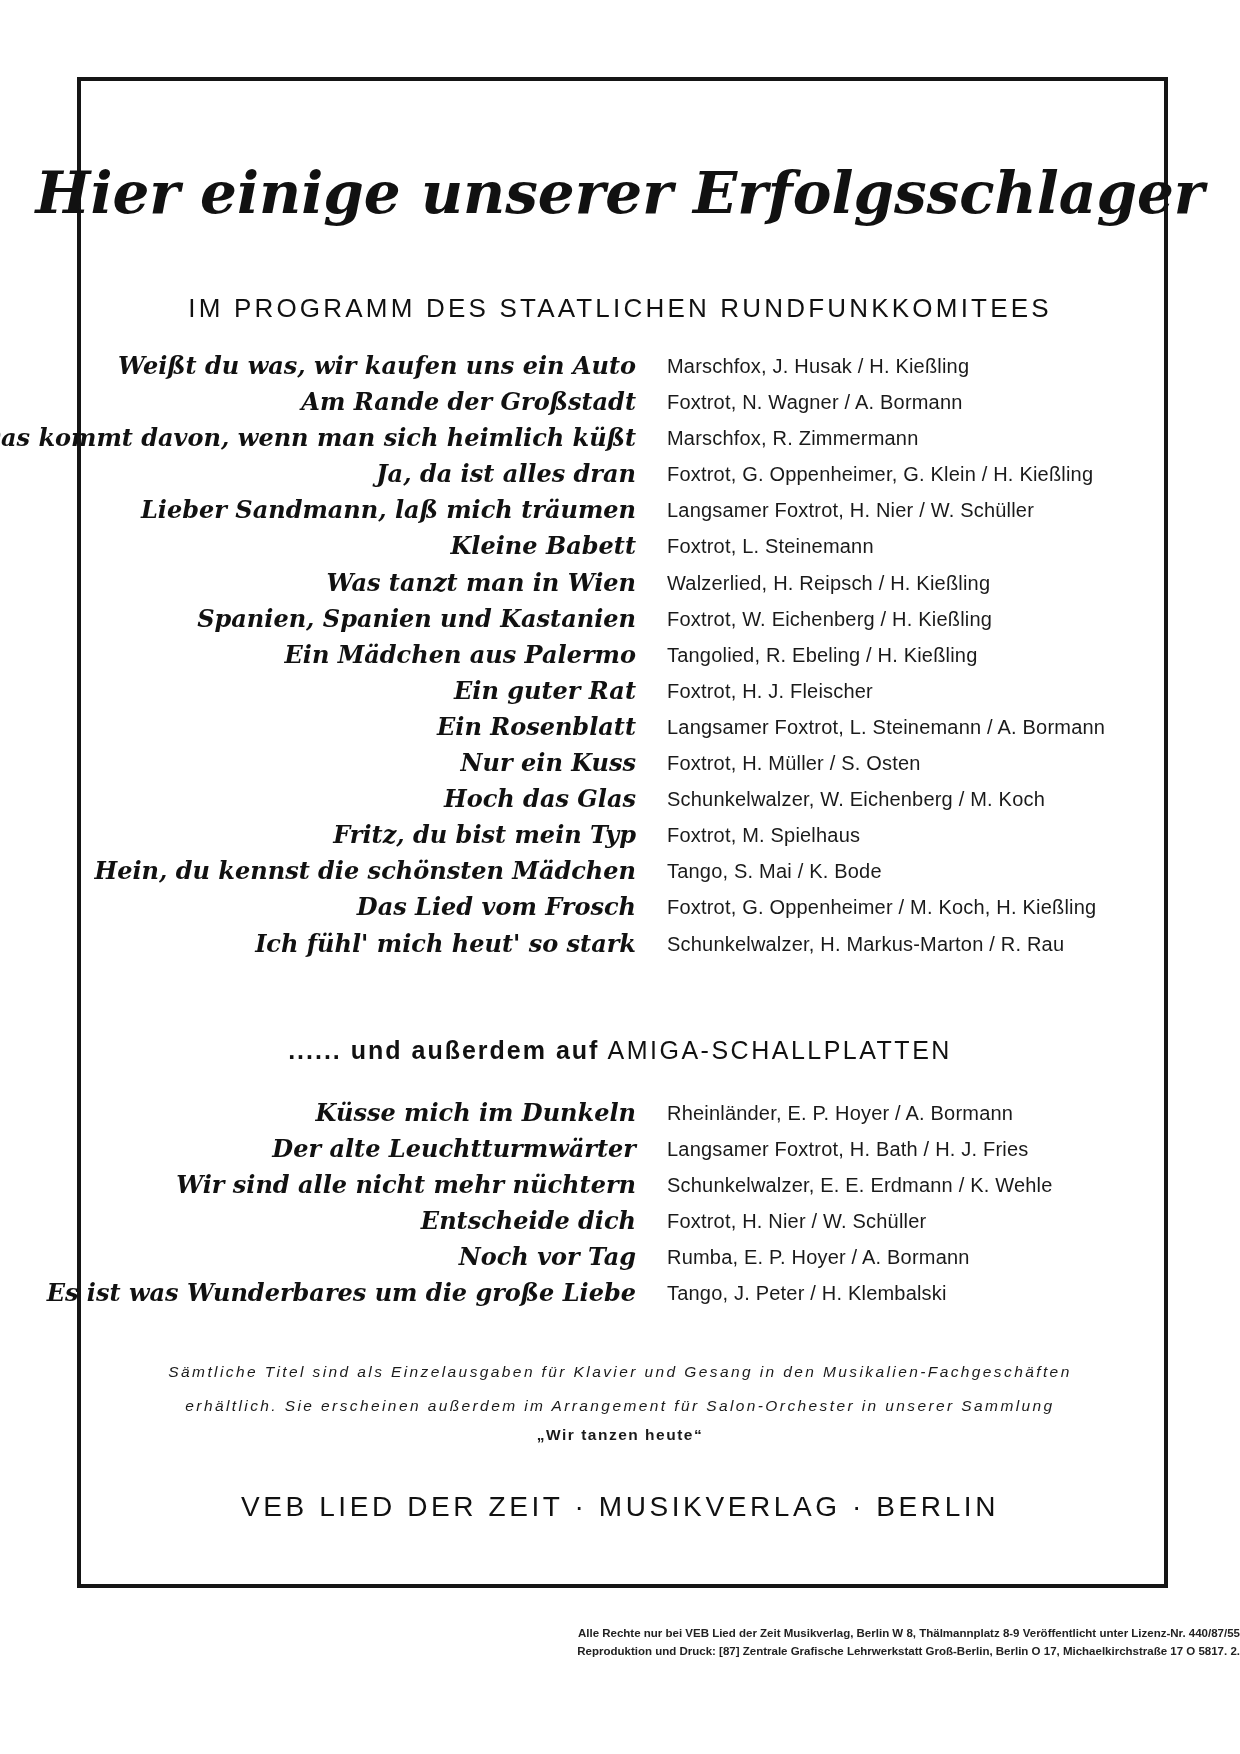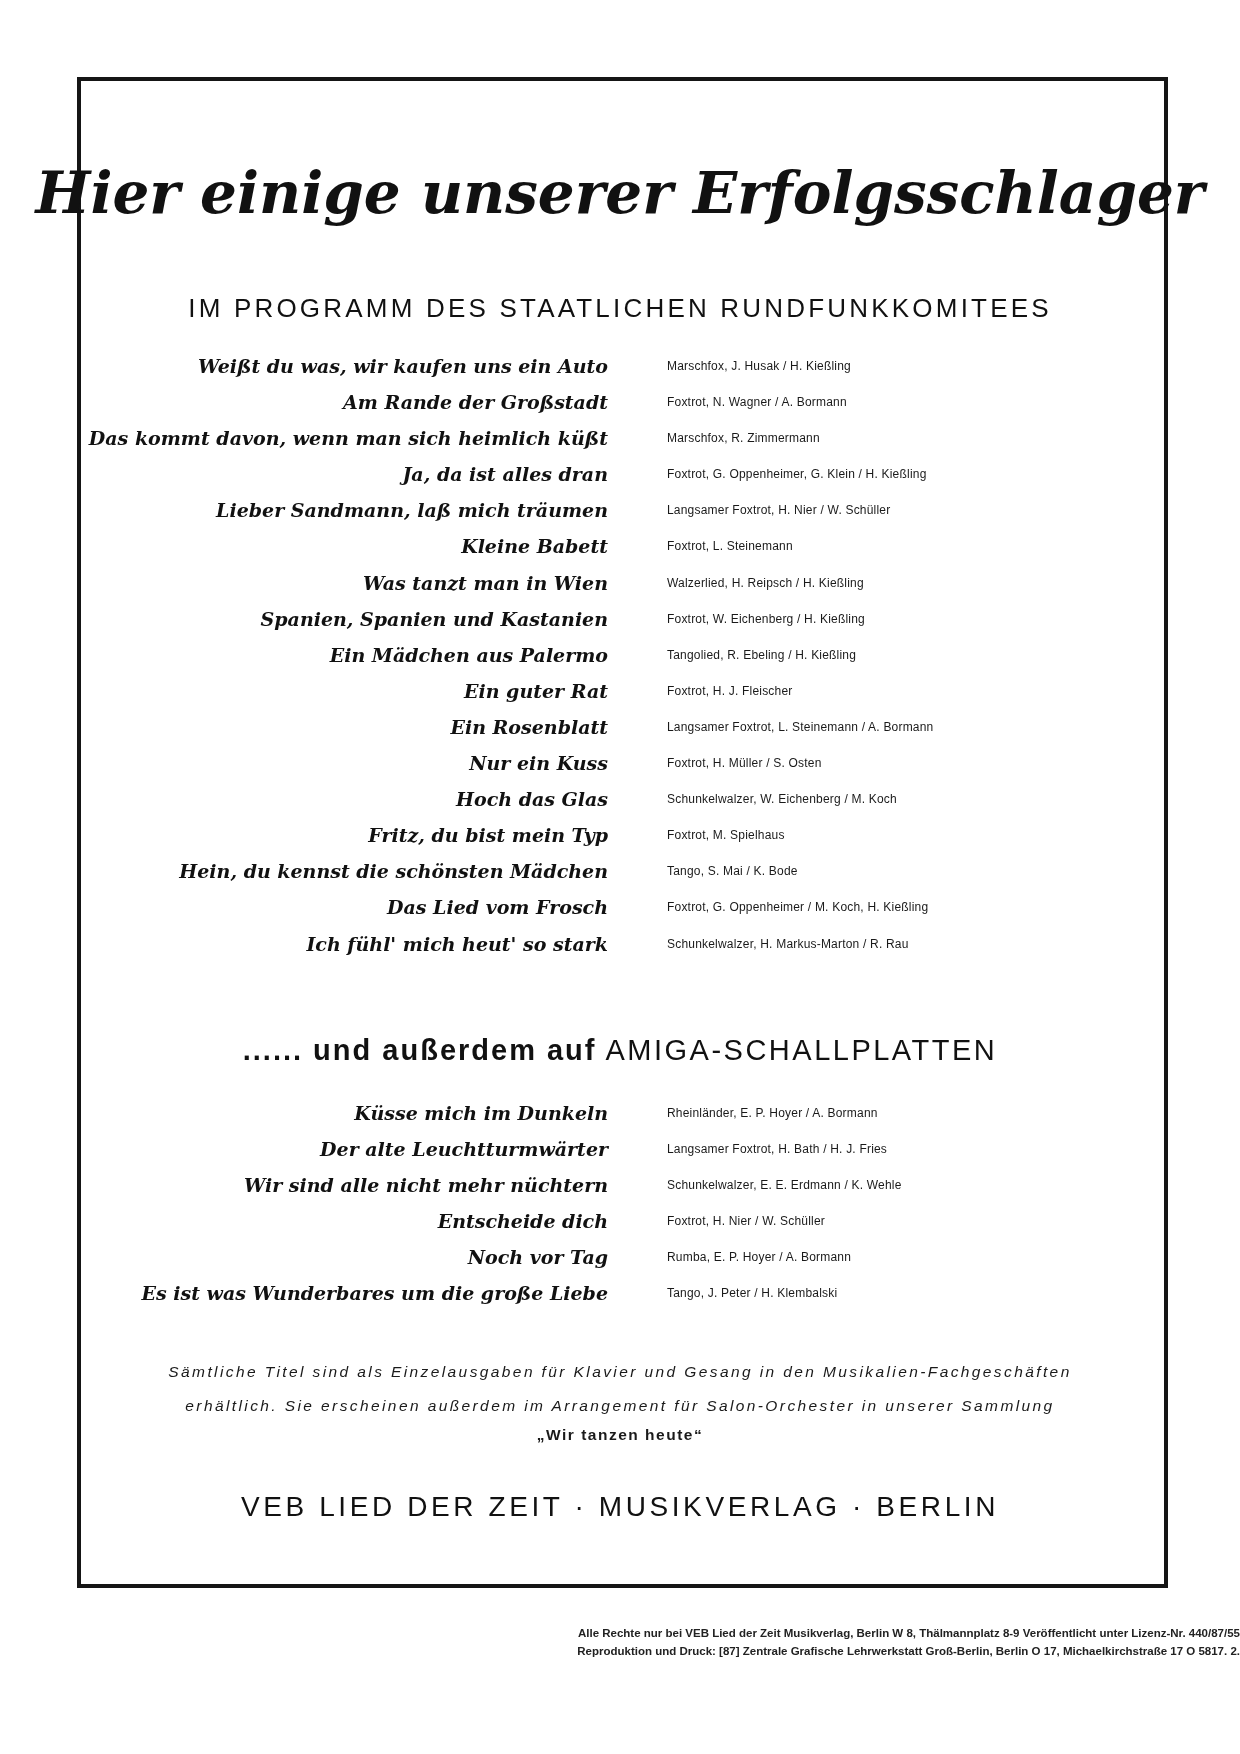--- a/index.html
+++ b/index.html
@@ -16,35 +16,35 @@
   }
   .headline {
     position: absolute; left: 0; right: 0; top: 158px; text-align: center;
     font-size: 58px; line-height: 70px; letter-spacing: 0px;
   }
   .section-heading {
     position: absolute; left: 0; right: 0; text-align: center;
     font-size: 26px; line-height: 32px;
   }
   .sec1-heading { top: 292px; letter-spacing: 3.2px; text-align: center; }
-  .sec2-heading { top: 1034px; font-size: 29px; letter-spacing: 2.5px; }
+  .sec2-heading { top: 1034px; font-size: 25px; letter-spacing: 2.5px; }
   .sec2-heading .small { font-weight: bold; letter-spacing: 2px; }
   .song-list { position: absolute; left: 0; width: 1240px; }
   .song-list.s1 { top: 348px; }
   .song-list.s2 { top: 1095px; }
   .song-row {
     position: relative; height: 36.1px; display: block;
   }
   .song-title {
-    position: absolute; right: 632px; top: 0; white-space: nowrap;
-    font-size: 19px; line-height: 36px; text-align: right;
+    position: absolute; right: 604px; top: 0; white-space: nowrap;
+    font-size: 24px; line-height: 36px; text-align: right;
   }
   .song-info {
     position: absolute; left: 667px; top: 0; white-space: nowrap;
-    font-family: "Liberation Sans", sans-serif; font-size: 12px; line-height: 36px;
+    font-family: "Liberation Sans", sans-serif; font-size: 20px; line-height: 36px;
     color: #1a1a1a; letter-spacing: 0.2px;
   }
   .notice {
     position: absolute; left: 130px; width: 980px; top: 1355px; text-align: center;
     font-family: "Liberation Sans", sans-serif; font-style: italic; font-size: 15.5px;
     line-height: 34px; letter-spacing: 2.4px; color: #1a1a1a;
   }
   .notice .collection { font-style: normal; font-weight: bold; letter-spacing: 1.5px; display: block; line-height: 24px; }
   .publisher {
     position: absolute; left: 0; right: 0; top: 1490px; text-align: center;

